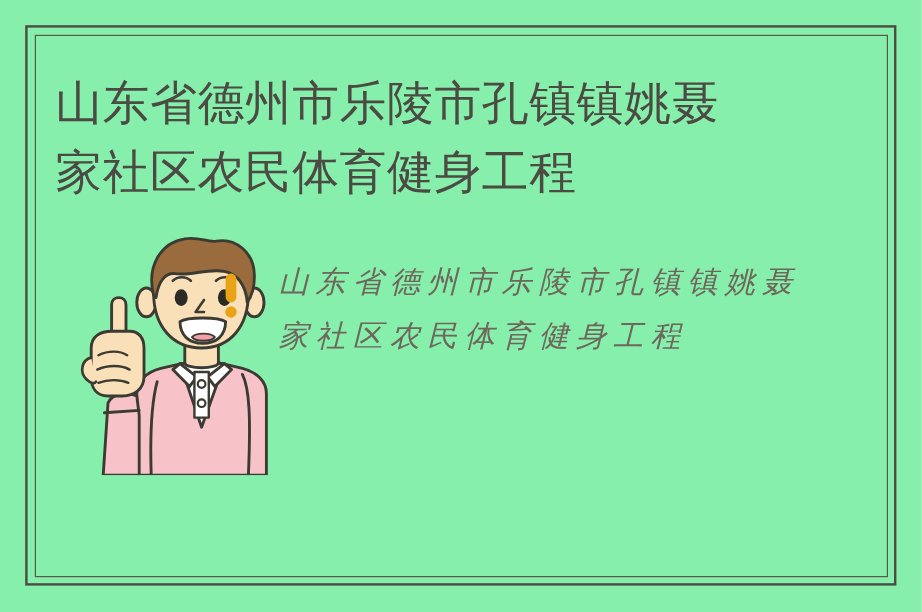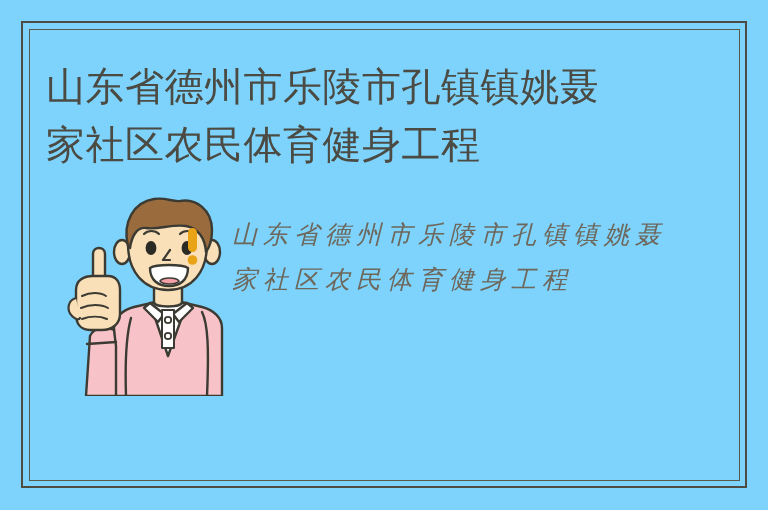--- a/index.html
+++ b/index.html
@@ -11,21 +11,21 @@
     height: 510px;
     background: #FDFCF5;
     font-family: "Liberation Sans", "DejaVu Sans", sans-serif;
     overflow: hidden;
   }
 
   #poster {
     position: relative;
     width: 768px;
     height: 510px;
-    background: #7dd3fc;
+    background: #86efac;
     box-sizing: border-box;
   }
 
   
   .frame-outer {
     position: absolute;
     left: 21px;
     top: 21px;
     width: 726px;
     height: 467px;

